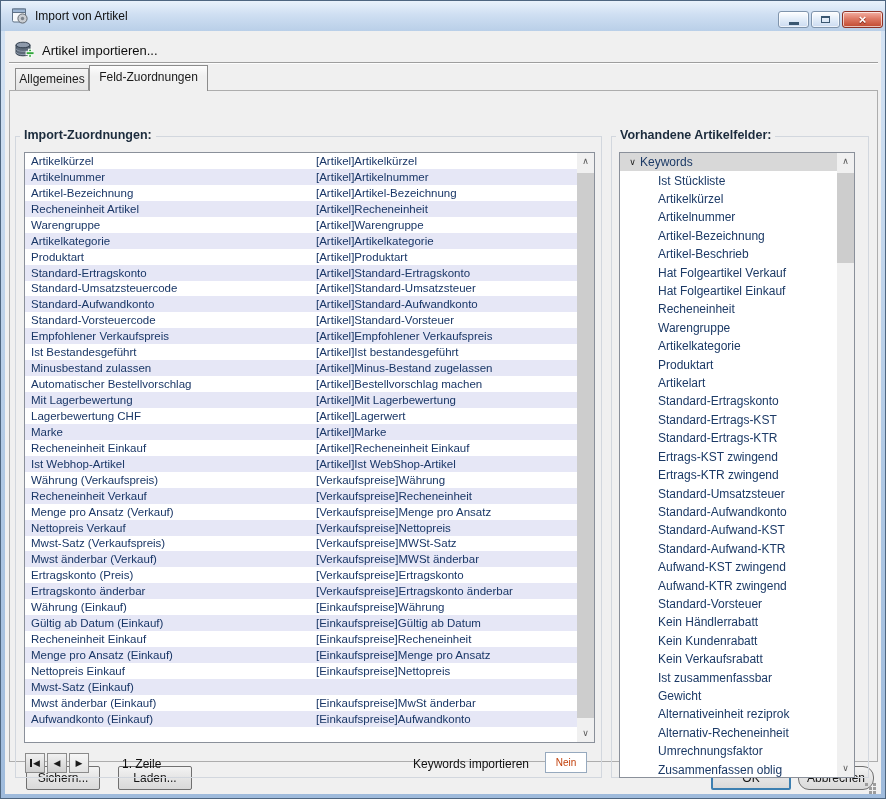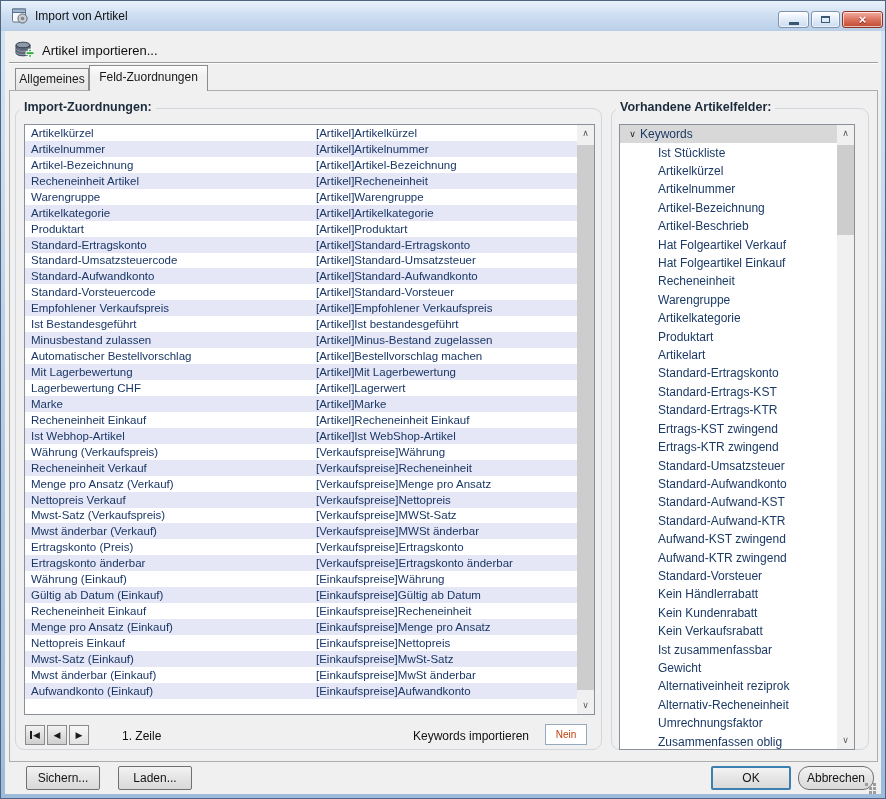--- a/index.html
+++ b/index.html
@@ -31,21 +31,21 @@
   
   .tab{position:absolute;font-size:12px;color:#1A1A1A;text-align:center;
     border:1px solid #8C8C8C;border-bottom:none;z-index:3;
     background:linear-gradient(#F4F4F4,#E3E3E3);}
   #tab-allgemeines{left:14px;top:67px;width:74px;height:22px;line-height:21px;}
   #tab-feld{left:88px;top:64px;width:119px;height:26px;line-height:23px;
     background:linear-gradient(#FDFDFD,#F0F0F0 40%);}
   .tab-page{position:absolute;left:8px;top:89px;width:869px;height:672px;
     border:1px solid #ADADAD;background:#F0F0F0;z-index:1;}
   
-  .group{position:absolute;border:1px solid #D2D7DE;border-radius:9px;z-index:2;}
+  .group{position:absolute;border:1px solid #D2D7DE;border-radius:0;z-index:2;margin-top:28px;}
   #group-mappings{left:14px;top:107px;width:587px;height:642px;}
   #group-fields{left:610px;top:107px;width:258px;height:642px;}
   .group-label{position:absolute;top:-9px;left:4px;background:#F0F0F0;padding:0 4px;
     font-size:12.5px;font-weight:bold;color:#1B2B3C;white-space:nowrap;}
   
   .map-list{position:absolute;left:8px;top:15px;width:571px;height:591px;
     border:1px solid #8A909A;background:#fff;overflow:hidden;}
   .map-rows{position:absolute;left:0;top:0;width:552px;}
   .map-row{display:flex;height:15.95px;align-items:center;padding-left:6px;
     font-size:11.5px;color:#1A3767;white-space:nowrap;}
@@ -268,21 +268,20 @@
           <div class="map-row">
             <span class="src">Menge pro Ansatz (Einkauf)</span>
             <span class="tgt">[Einkaufspreise]Menge pro Ansatz</span>
           </div>
           <div class="map-row">
             <span class="src">Nettopreis Einkauf</span>
             <span class="tgt">[Einkaufspreise]Nettopreis</span>
           </div>
           <div class="map-row">
             <span class="src">Mwst-Satz (Einkauf)</span>
-            <span class="tgt">[Einkaufspreise]MwSt-Satz</span>
           </div>
           <div class="map-row">
             <span class="src">Mwst änderbar (Einkauf)</span>
             <span class="tgt">[Einkaufspreise]MwSt änderbar</span>
           </div>
           <div class="map-row">
             <span class="src">Aufwandkonto (Einkauf)</span>
             <span class="tgt">[Einkaufspreise]Aufwandkonto</span>
           </div>
         </div>

